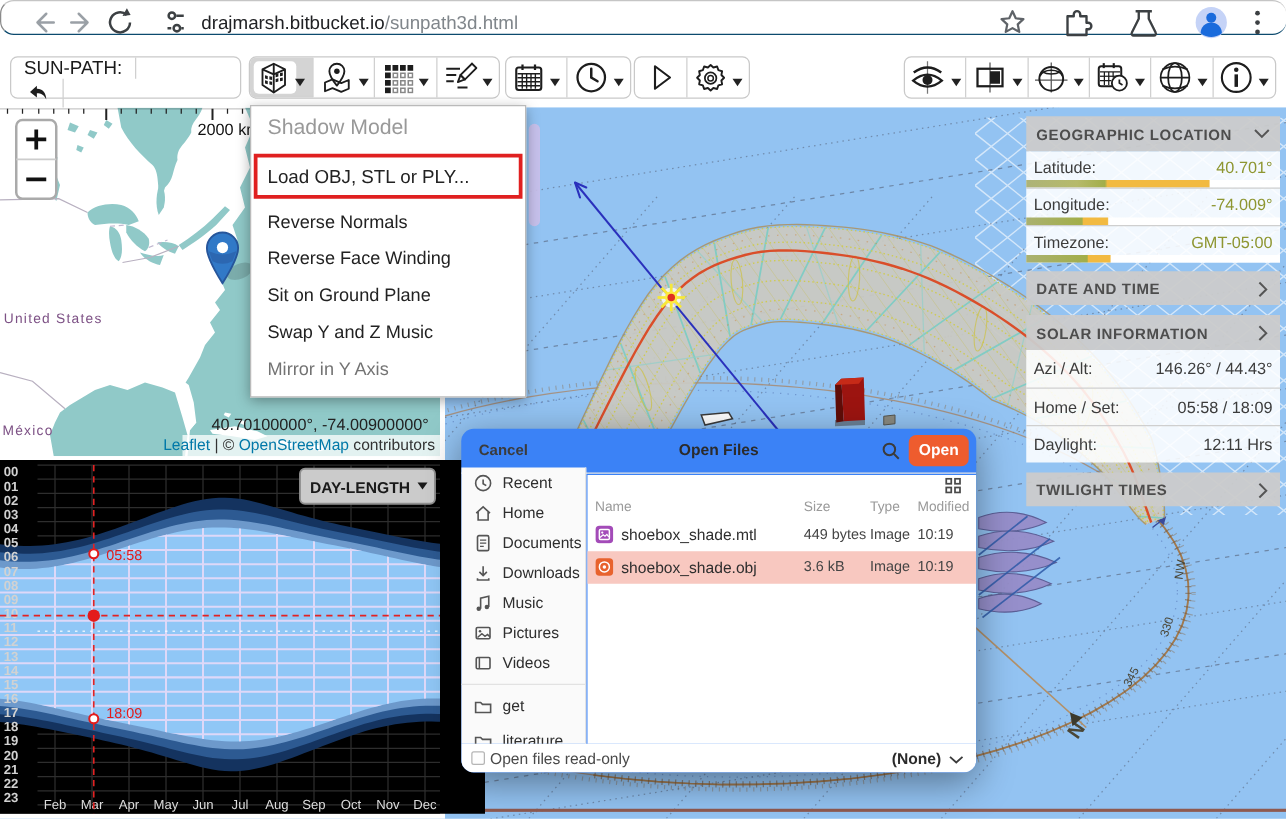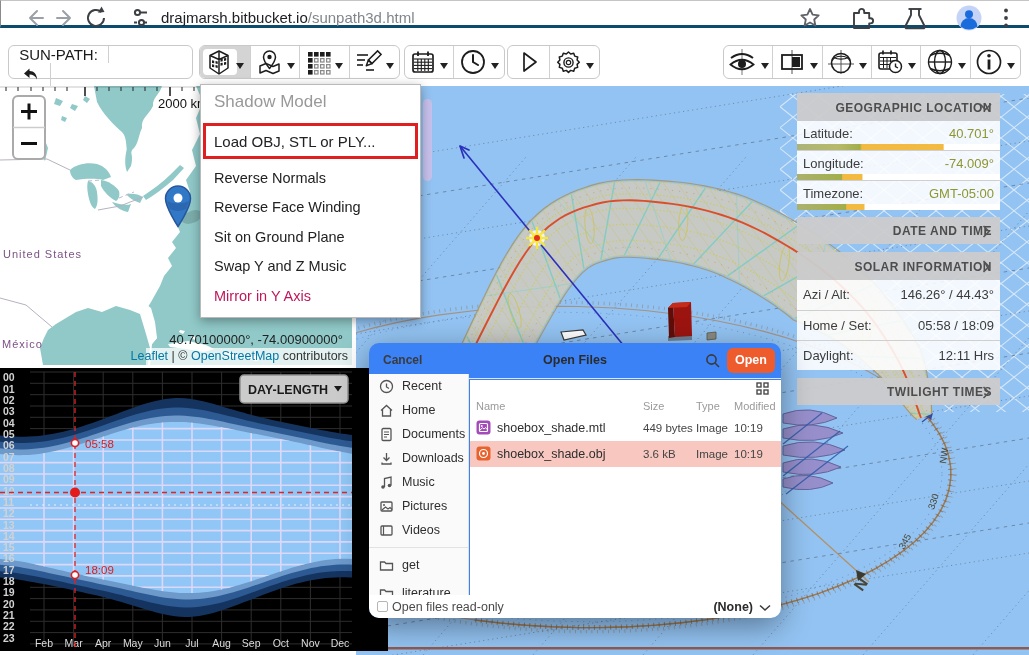--- a/index.html
+++ b/index.html
@@ -1,19 +1,19 @@
 <!DOCTYPE html>
 <html><head>
 <meta charset="utf-8">
 <style>
 * { margin:0; padding:0; box-sizing:border-box; }
 html,body { width:1029px; height:655px; overflow:hidden; }
 body { font-family:"Liberation Sans", sans-serif; background:#fff; position:relative; }
 #navbar { position:absolute; left:0; top:0; width:1029px; height:28px; background:#fff;
-  border-left:1px solid #8a8a8a; border-top:1px solid #c5c5c5; border-bottom:3px solid #0c4a6e; }
+  border-left:1px solid #8a8a8a; border-top:1px solid #c5c5c5; border-bottom:1px solid #0c4a6e;border-radius:11px; }
 #toolbar { position:absolute; left:0; top:34px; width:1029px; height:52px; background:#fff; }
 .tbgroup { position:absolute; top:11px; height:34px; border:1px solid #c9c9c9; border-radius:6px; background:#fff; display:flex; }
 .tbcell { height:100%; display:flex; align-items:center; justify-content:center; border-right:1px solid #d0d0d0; position:relative; }
 .tbcell:last-child { border-right:none; }
 .caret { width:0; height:0; border-left:4px solid transparent; border-right:4px solid transparent; border-top:6px solid #222; margin-left:4px; margin-top:8px; }
 #view3d { position:absolute; left:356px; top:86px; width:673px; height:569px; background:#93c3f2; overflow:hidden; }
 #map { position:absolute; left:0; top:86px; width:352px; height:279px; background:#fff; overflow:hidden; }
 #chart { position:absolute; left:0; top:368px; width:388px; height:283px; background:#000; overflow:hidden; }
 #menu { position:absolute; left:200px; top:84px; width:221px; height:234px; background:#fff; border:1px solid #bababa; box-shadow:0 3px 10px rgba(0,0,0,0.35); z-index:30; }
 #dialog { position:absolute; left:369px; top:343px; width:412px; height:275px; background:#3b82f6; border-radius:10px; box-shadow:0 8px 30px rgba(0,0,0,0.4); z-index:40; overflow:hidden; }
@@ -551,21 +551,21 @@
         <line x1="177.0" y1="152.0" x2="170.0" y2="152.0"></line>
         <line x1="178.2" y1="149.2" x2="173.2" y2="144.2"></line>
         <line x1="181.0" y1="148.0" x2="181.0" y2="141.0"></line>
         <line x1="183.8" y1="149.2" x2="188.8" y2="144.2"></line>
       </g>
       <circle cx="181" cy="152" r="5" fill="#ffe940"></circle>
       <circle cx="181" cy="152" r="3" fill="#e03020"></circle>
       <rect x="67" y="13" width="9" height="82" rx="4.5" fill="#ccc0ea" opacity="0.9"></rect>
       <rect x="0" y="561" width="673" height="2.5" fill="#8f5a50"></rect>
     </svg>
-<div id="rpanel" style="position:absolute; left:441px; top:7px; width:203px;text-align:right;">
+<div id="rpanel" style="position:absolute; left:465px; top:7px; width:203px;">
   <div class="panelhead">GEOGRAPHIC LOCATION
     <svg width="13" height="8" style="position:absolute;right:8px;top:10px">
           <path d="M1 1 L6.5 6.5 L12 1" stroke="#555" stroke-width="1.6" fill="none"></path>
         </svg>
   </div>
   <div class="panelbody">
     <div style="padding:3px 0 0 0;">
       <div class="prow" style="height:20px;">
             <span>Latitude:</span>
             <span style="color:#8e9631;">40.701°</span>
@@ -851,21 +851,21 @@
       </g>
 </svg>
 </div>
 <div id="menu">
   <div style="font-size:17px; color:#999; padding:7px 13px 6px 13px;">Shadow Model</div>
   <div style="border:3px solid #e02020; margin:5px 2px 0 2px; padding:6.5px 8px; font-size:15px; color:#222;">Load OBJ, STL or PLY...</div>
   <div style="font-size:14.5px; color:#222; padding:11px 13px 3px 13px;">Reverse Normals</div>
   <div style="font-size:14.5px; color:#222; padding:10px 13px 3.5px 13px;">Reverse Face Winding</div>
   <div style="font-size:14.5px; color:#222; padding:10px 13px 3.5px 13px;">Sit on Ground Plane</div>
   <div style="font-size:14.5px; color:#222; padding:10px 13px 3.5px 13px;">Swap Y and Z Music</div>
-  <div style="font-size:14.5px; color:#be185d; padding:10px 13px 3.5px 13px;">Mirror in Y Axis</div>
+  <div style="font-size:14.5px; color:#737373; padding:10px 13px 3.5px 13px;">Mirror in Y Axis</div>
 </div>
 <div id="dialog">
   <div style="position:absolute;left:0;top:0;width:412px;height:36px;border-bottom:1px solid #e5e5e5;">
     <span style="position:absolute;left:14px;top:10px;font-size:12px;font-weight:bold;color:#3b3b3b;">Cancel</span>
     <span style="position:absolute;left:0;right:0;top:10px;text-align:center;font-size:12.5px;font-weight:bold;color:#2b2b2b;">Open Files</span>
     <svg width="16" height="16" style="position:absolute;left:336px;top:10px;">
         <circle cx="6.5" cy="6.5" r="4.6" fill="none" stroke="#3b3b3b" stroke-width="1.6"></circle>
         <line x1="10" y1="10" x2="14" y2="14" stroke="#3b3b3b" stroke-width="1.6"></line>
       </svg>
     <div style="position:absolute;left:358px;top:4.5px;width:48px;height:25px;background:#ee5c2e;border-radius:6px;color:#fff;font-size:12.5px;font-weight:bold;text-align:center;line-height:25px;">Open</div>

